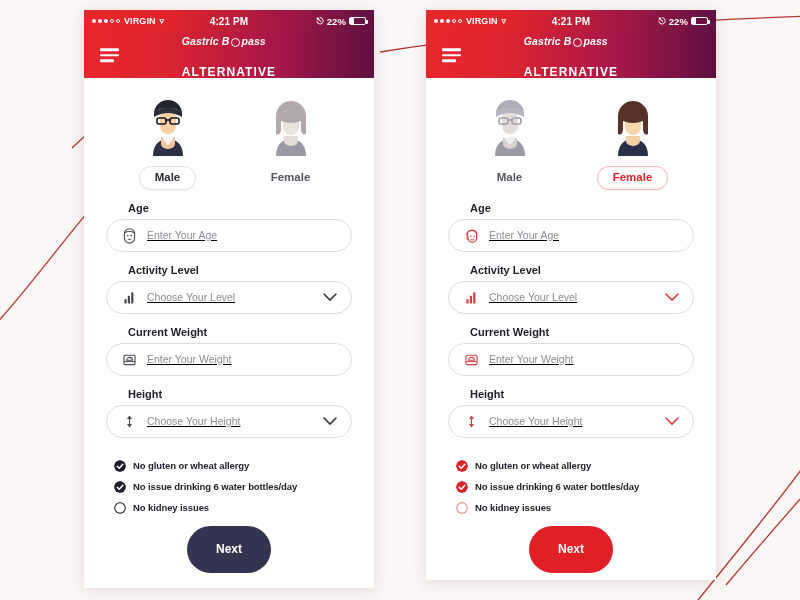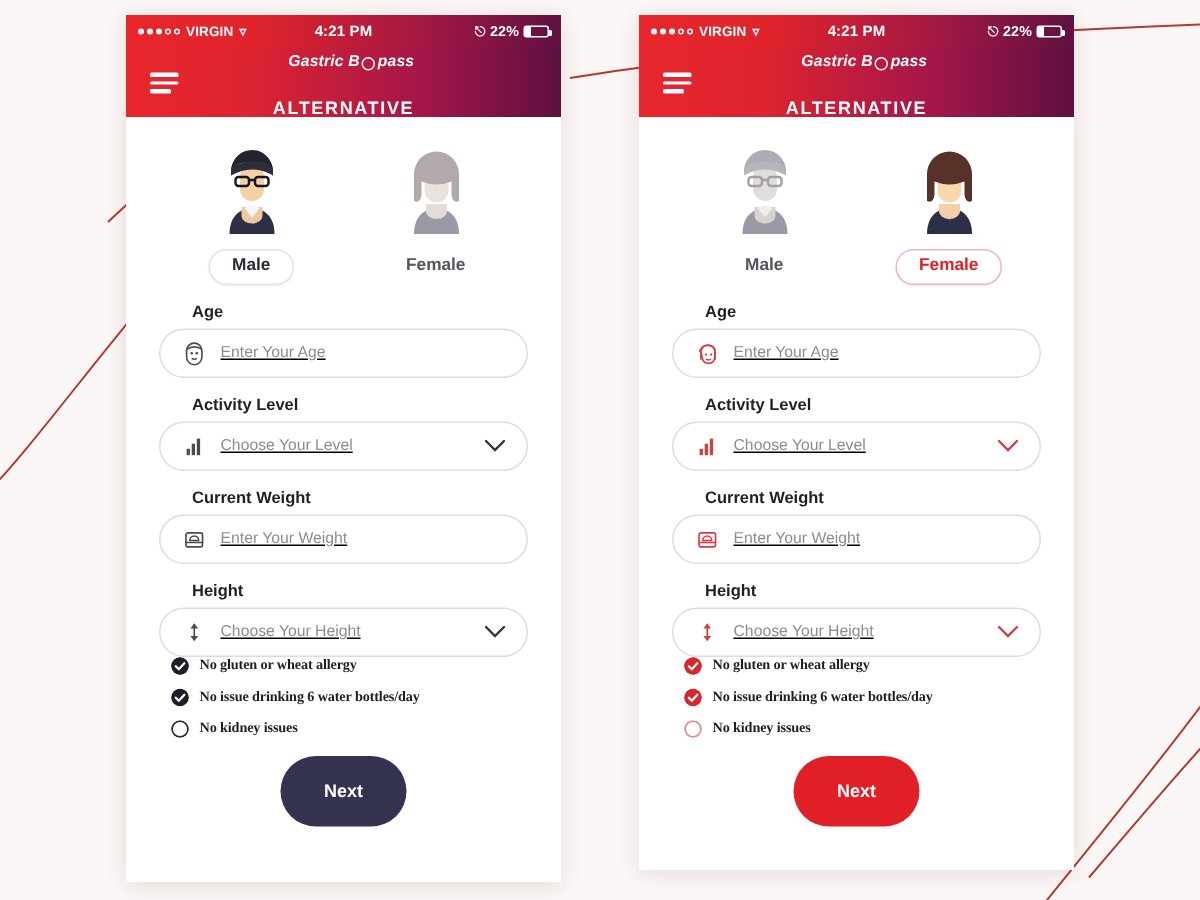--- a/index.html
+++ b/index.html
@@ -72,21 +72,21 @@
   }
   .burger {
     position: absolute; left: 16px; top: 50%; transform: translateY(-50%);
     width: 19px; display: flex; flex-direction: column; gap: 3px;
   }
   .burger span { display: block; height: 2.5px; background: #fff; border-radius: 1px; }
   .burger span:nth-child(1){ width: 19px; }
   .burger span:nth-child(2){ width: 19px; }
   .burger span:nth-child(3){ width: 14px; }
 
-  .logo { margin: 0 auto; text-align: right; color: #fff; line-height: 1; }
+  .logo { margin: 0 auto; text-align: left; color: #fff; line-height: 1; }
   .logo-top {
     font-size: 10.5px; font-weight: bold; font-style: italic;
     letter-spacing: .1px; display: inline-flex; align-items: center; gap: 1px;
   }
   .logo-ring {
     display: inline-block; width: 9px; height: 9px;
     border: 1.6px solid #fff; border-radius: 50%;
     margin: 0 .5px; position: relative; top: 1px;
   }
   .logo-bottom {
@@ -126,21 +126,21 @@
     display: flex; align-items: center;
     padding: 0 14px;
     background: #fff;
     text-decoration: underline;
   }
   .input .ficon { width: 17px; height: 17px; flex: none; display: flex; align-items: center; justify-content: center; }
   .input .ph { font-size: 10.5px; color: #8b8b93; margin-left: 9px; flex: 1; }
   .chev { width: 14px; height: 9px; flex: none; }
 
   
-  .checks { margin-top: 0; padding-left: 8px; font-family: Liberation Serif, serif; }
+  .checks { margin-top: 22px; padding-left: 8px; }
   .check-row { display: flex; align-items: center; gap: 7px; margin-bottom: 9px; }
   .cbox { width: 12px; height: 12px; border-radius: 50%; flex: none; display: block; }
   .check-label { font-size: 9.5px; font-weight: bold; color: #1e1e26; letter-spacing: -.1px; }
 
   
   .next-wrap { display: flex; justify-content: center; margin-top: 12px; }
   .next-btn {
     width: 84px; height: 47px; border-radius: 999px;
     display: flex; align-items: center; justify-content: center;
     color: #fff; font-size: 12px; font-weight: bold;

